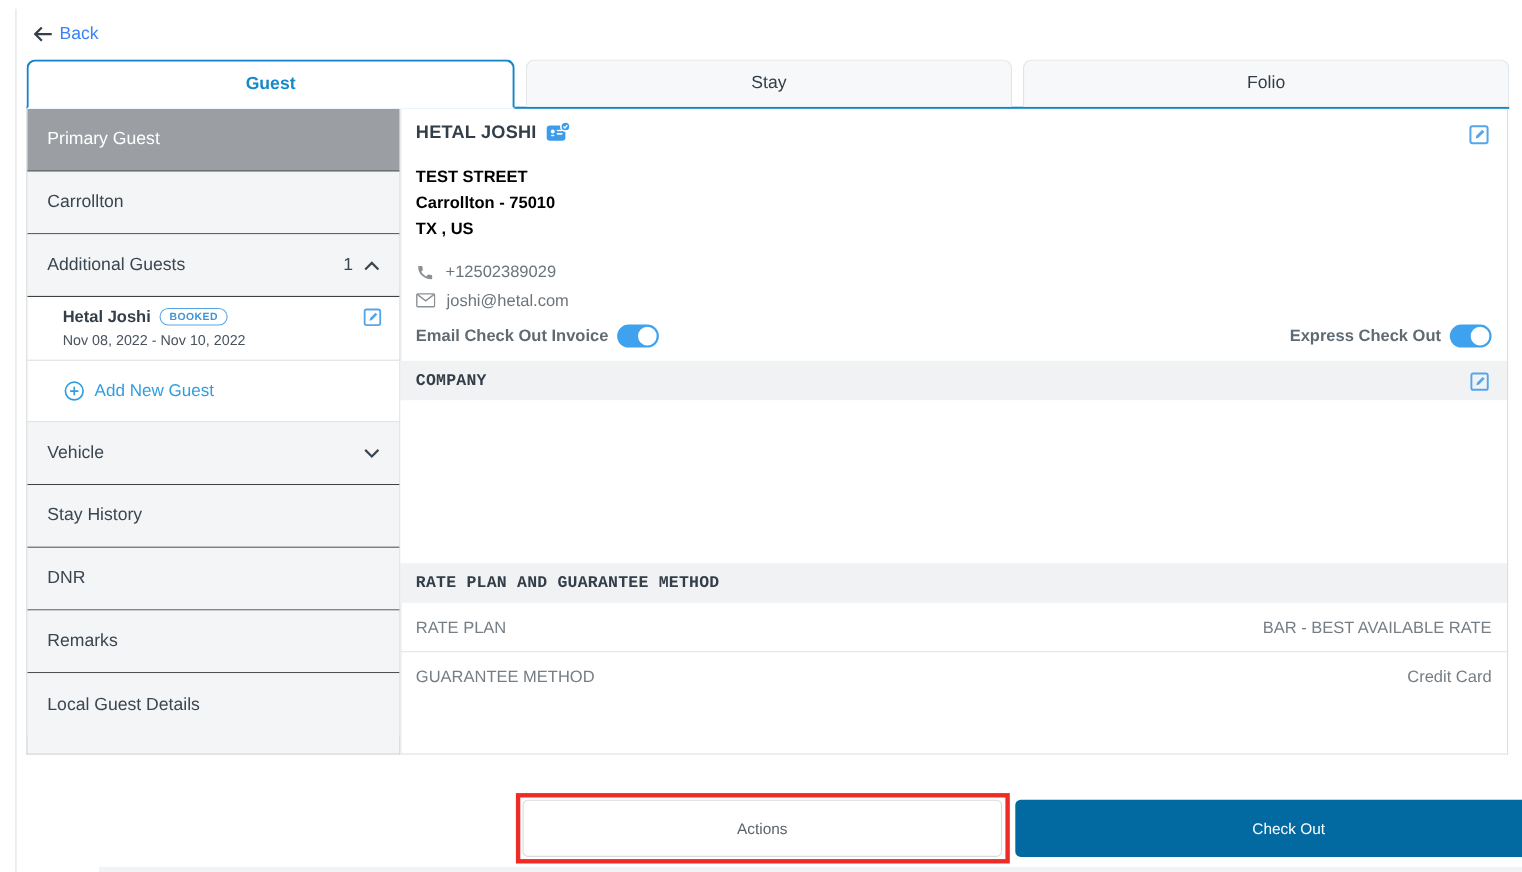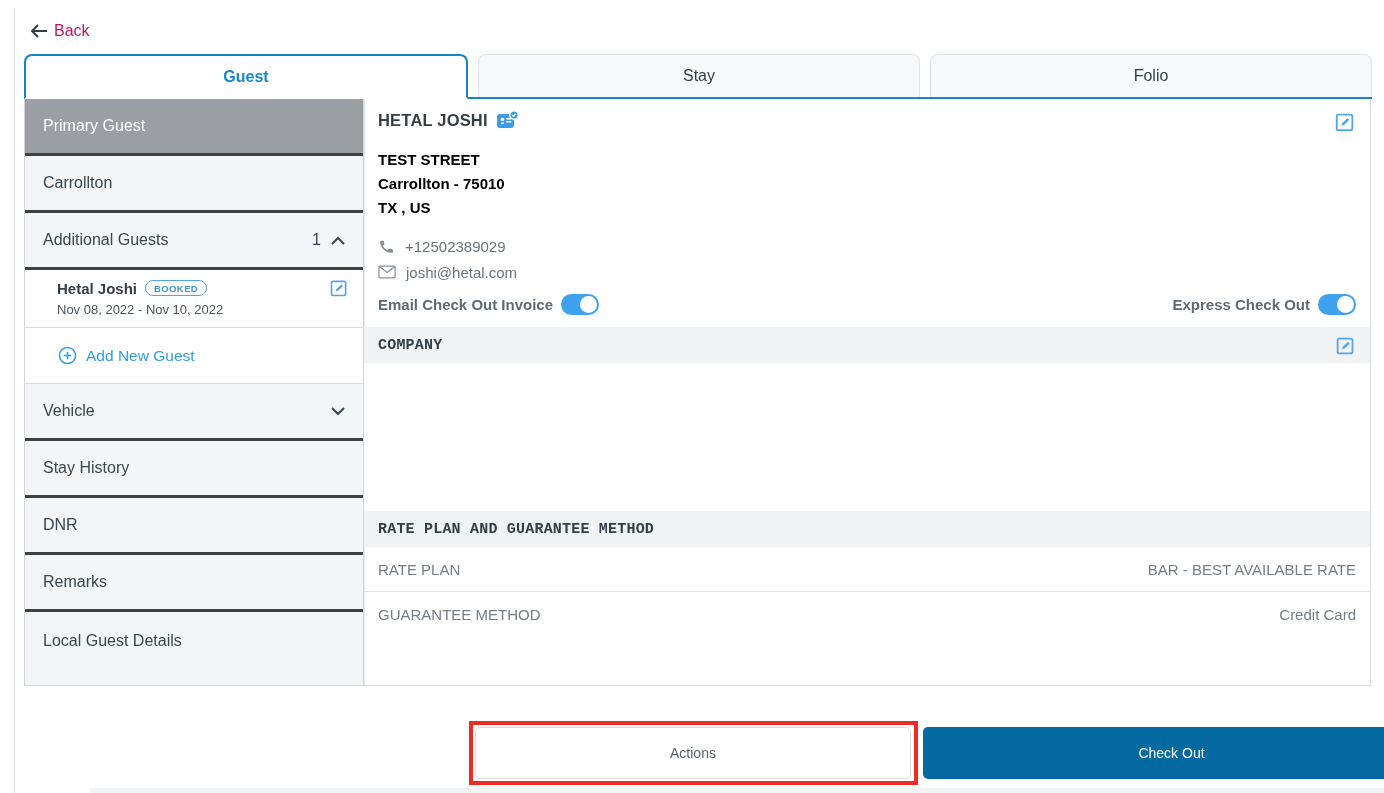--- a/index.html
+++ b/index.html
@@ -3,32 +3,32 @@
 <meta charset="utf-8">
 <style>
   * { margin:0; padding:0; box-sizing:border-box; }
   html,body { background:#fff; }
   body { font-family:"Liberation Sans", sans-serif; color:#333e48; }
   .page { position:relative; width:1384px; height:793px; background:#fff; overflow:hidden; }
   .left-rail { position:absolute; left:14px; top:8px; bottom:0; width:1px; background:#dcdfe1; }
 
   
   .back-row { position:absolute; left:30px; top:22px; display:flex; align-items:center; gap:6px; cursor:pointer; }
-  .back-row .lbl { font-size:16px; color:#be185d; }
+  .back-row .lbl { font-size:16px; color:#3b82f6; }
 
   .tabbar { position:absolute; left:24px; right:12px; top:54px; height:45px; display:flex; gap:10px; border-bottom:2px solid #1385c8; }
   .tab { flex:1; display:flex; align-items:center; justify-content:center; font-size:16px; border-radius:8px 8px 0 0; cursor:pointer; }
   .tab.inactive { background:#f7f8f9; border:1px solid #e2e5e7; border-bottom:none; color:#333e48; }
   .tab.active { background:#fff; border:2px solid #1385c8; border-bottom:2px solid #fff; margin-bottom:-2px; color:#1788c9; font-weight:bold; z-index:2; }
 
   
   .content { position:absolute; left:24px; right:13px; top:99px; height:587px; display:flex; }
 
   .sidebar { width:340px; flex:none; border:1px solid #d2d6d8; border-top:none; background:#f4f5f6; }
-  .side-row { height:57px; display:flex; align-items:center; padding:0 18px; border-bottom:3px solid #404040; font-size:16px; color:#3a4651; cursor:pointer; background:#f4f5f6; }
+  .side-row { height:57px; display:flex; align-items:center; padding:0 18px; border-bottom:1px solid #404040; font-size:16px; color:#3a4651; cursor:pointer; background:#f4f5f6; }
   .side-row:last-child { border-bottom:none; }
   .side-row.active { background:#9b9fa3; color:#fff; }
   .side-row .spacer { flex:1; }
   .side-row .count { font-size:16px; margin-right:10px; }
   .guest-sub { height:58px; background:#fff; border-bottom:1px solid #d8dbdd; padding:8px 14px 0 32px; cursor:pointer; }
   .guest-sub .line1 { display:flex; align-items:center; }
   .guest-sub .gname { font-size:15px; font-weight:bold; color:#333e48; }
   .badge { margin-left:8px; font-size:9.5px; font-weight:bold; color:#3f93d8; letter-spacing:.4px; border:1.5px solid #55a5ea; border-radius:10px; padding:2px 8px 1px; }
   .guest-sub .dates { font-size:13px; color:#49535c; margin-top:4px; }
   .add-guest { height:56px; background:#fff; border-bottom:1px solid #d8dbdd; display:flex; align-items:center; gap:9px; padding-left:33px; color:#2f9ee0; font-size:15.5px; cursor:pointer; }

